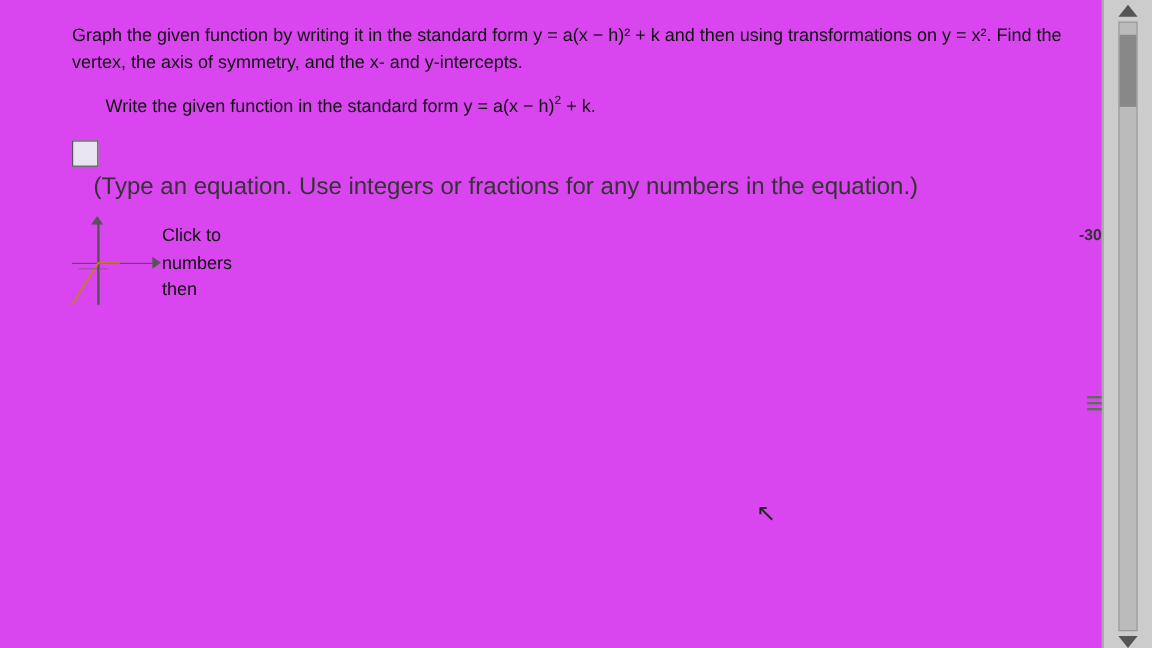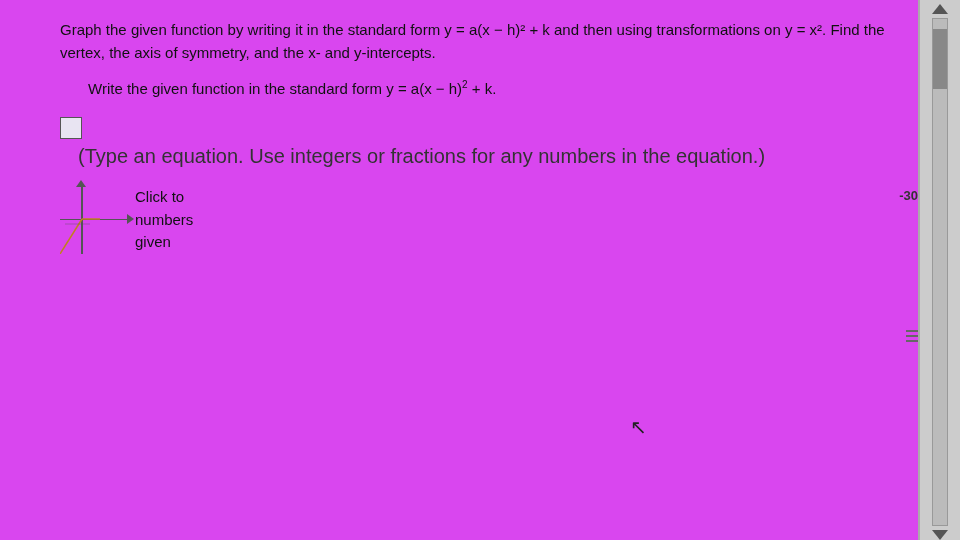--- a/index.html
+++ b/index.html
@@ -265,21 +265,21 @@
 
         <line x1="0" y1="70" x2="22" y2="35" stroke="#c08020" stroke-width="1.5"></line>
         <line x1="22" y1="35" x2="40" y2="35" stroke="#c08020" stroke-width="1.5"></line>
         <line x1="5" y1="40" x2="30" y2="40" stroke="#555" stroke-width="1" opacity="0.4"></line>
       </svg>
     </div>
 
     <div class="click-enlarge-text">
       <span>Click to</span><br>
       <span>numbers</span><br>
-      <span>given</span>
+      <span>then</span>
     </div>
   </div>
 
 </div>
 
 <div class="side-label">-30</div>
 
 <div class="side-lines">
   <div class="side-line"></div>
   <div class="side-line"></div>

